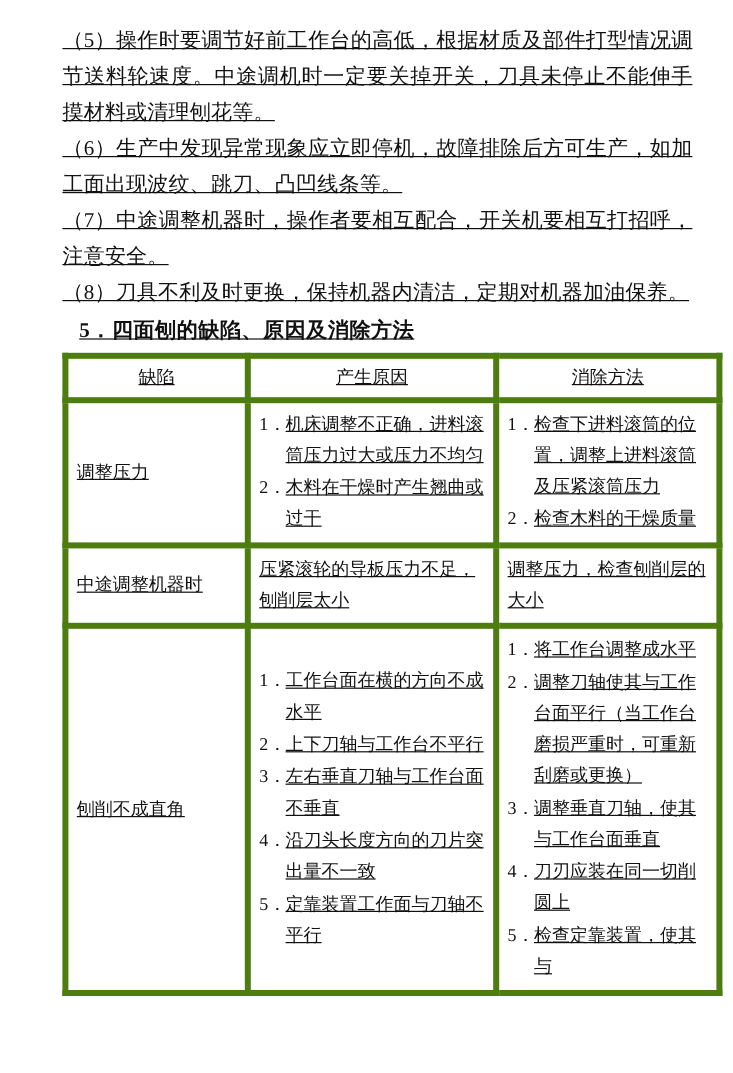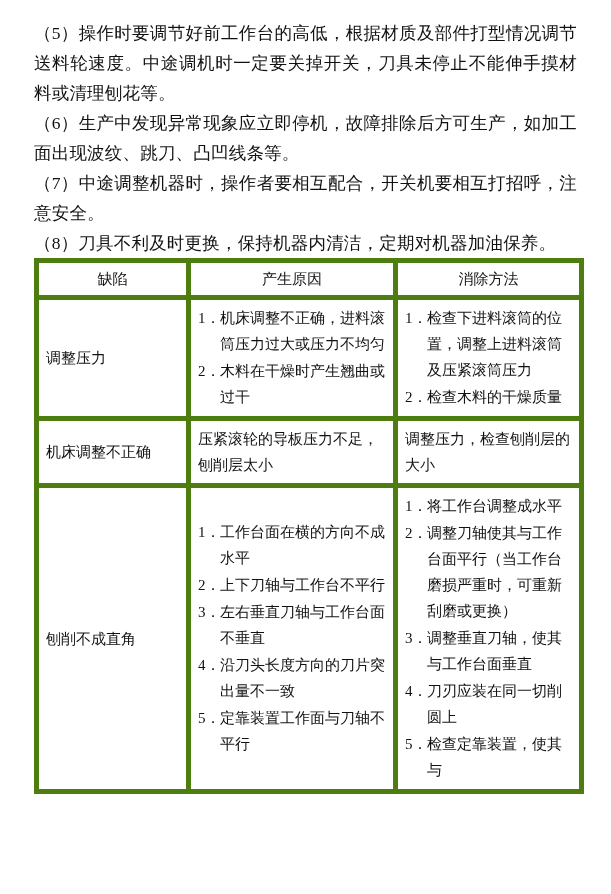--- a/index.html
+++ b/index.html
@@ -13,21 +13,22 @@
     font-family: "Liberation Serif", "DejaVu Serif", serif;
     color: #111111;
     position: relative;
     overflow: hidden;
   }
   .page {
     position: relative;
     width: 611px;
     height: 894px;
     box-sizing: border-box;
-    padding: 18px 34px 0 34px;
+    padding: 18px 34px 0 52px;
+    text-decoration: underline;
   }
   .para {
     font-size: 17.5px;
     line-height: 30px;
     text-align: justify;
     text-justify: inter-ideograph;
     margin: 0 0 0 0;
     letter-spacing: 0.2px;
   }
   .section-title {
@@ -117,20 +118,21 @@
 </head>
 <body>
 
 <div class="page">
 
   <p class="para">（5）操作时要调节好前工作台的高低，根据材质及部件打型情况调节送料轮速度。中途调机时一定要关掉开关，刀具未停止不能伸手摸材料或清理刨花等。</p>
   <p class="para">（6）生产中发现异常现象应立即停机，故障排除后方可生产，如加工面出现波纹、跳刀、凸凹线条等。</p>
   <p class="para">（7）中途调整机器时，操作者要相互配合，开关机要相互打招呼，注意安全。</p>
   <p class="para">（8）刀具不利及时更换，保持机器内清洁，定期对机器加油保养。</p>
 
+  <div class="section-title">5．四面刨的缺陷、原因及消除方法</div>
 
   <table class="defects">
     <colgroup>
       <col class="c1">
         <col class="c2">
         <col class="c3">
     </colgroup>
     <thead>
       <tr>
         <th>缺陷</th>
@@ -149,21 +151,21 @@
         </td>
         <td class="remedy">
           <ol class="numlist">
             <li><span class="num">1．</span><span>检查下进料滚筒的位置，调整上进料滚筒及压紧滚筒压力</span></li>
             <li><span class="num">2．</span><span>检查木料的干燥质量</span></li>
           </ol>
         </td>
       </tr>
 
       <tr>
-        <td class="defect center-left">机床调整不正确</td>
+        <td class="defect center-left">中途调整机器时</td>
         <td class="cause">
           <div class="plain-cell">压紧滚轮的导板压力不足，刨削层太小</div>
         </td>
         <td class="remedy">
           <div class="plain-cell">调整压力，检查刨削层的大小</div>
         </td>
       </tr>
 
 
       <tr>

